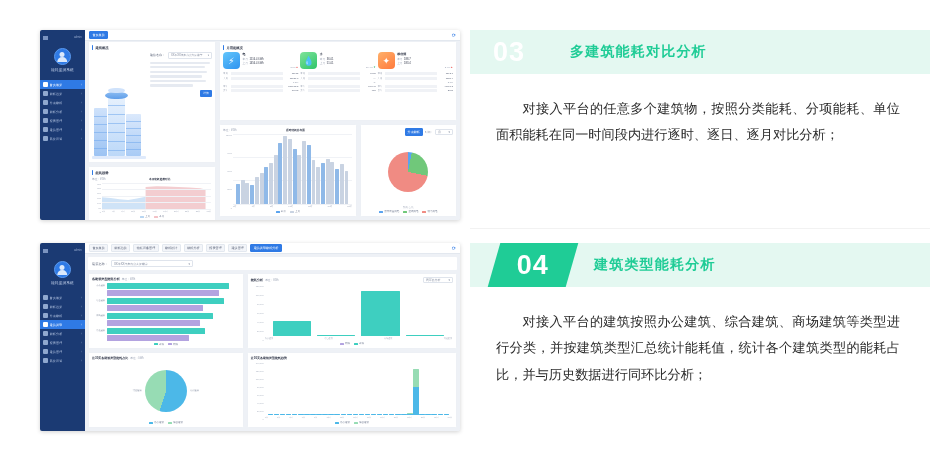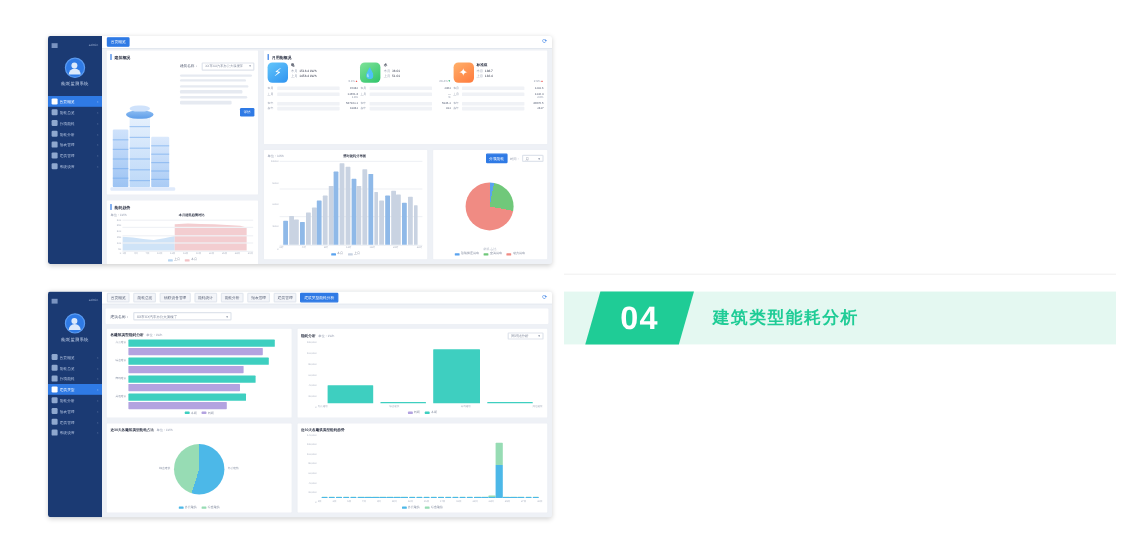--- a/index.html
+++ b/index.html
@@ -924,25 +924,37 @@
                   <i style="background: rgb(151, 220, 180);"></i>
                   <span>综合建筑</span>
                 </span>
               </div>
           </div>
         </div>
       </div>
     </div>
   </div>
 
+  <div class="sec" id="sec-03">
+    <div class="sec-band">
+      <div class="band-num">03</div>
+      <div class="band-title">多建筑能耗对比分析</div>
+    </div>
+    <div class="sec-body">
+      <p>对接入平台的任意多个建筑物，按照分类能耗、分项能耗、单位面积能耗在同一时间段内进行逐时、逐日、逐月对比分析；</p>
+    </div>
+  </div>
 
   <div class="sec-sep" style="top:228px;"></div>
 
   <div class="sec" id="sec-04">
     <div class="sec-band">
       <div class="band-num solid">
         <span>04</span>
       </div>
       <div class="band-title">建筑类型能耗分析</div>
     </div>
+    <div class="sec-body">
+      <p>对接入平台的建筑按照办公建筑、综合建筑、商场建筑等类型进行分类，并按建筑类型汇总统计能耗值，统计各个建筑类型的能耗占比，并与历史数据进行同环比分析；</p>
+    </div>
   </div>
 
 </div>
 
 </body></html>

